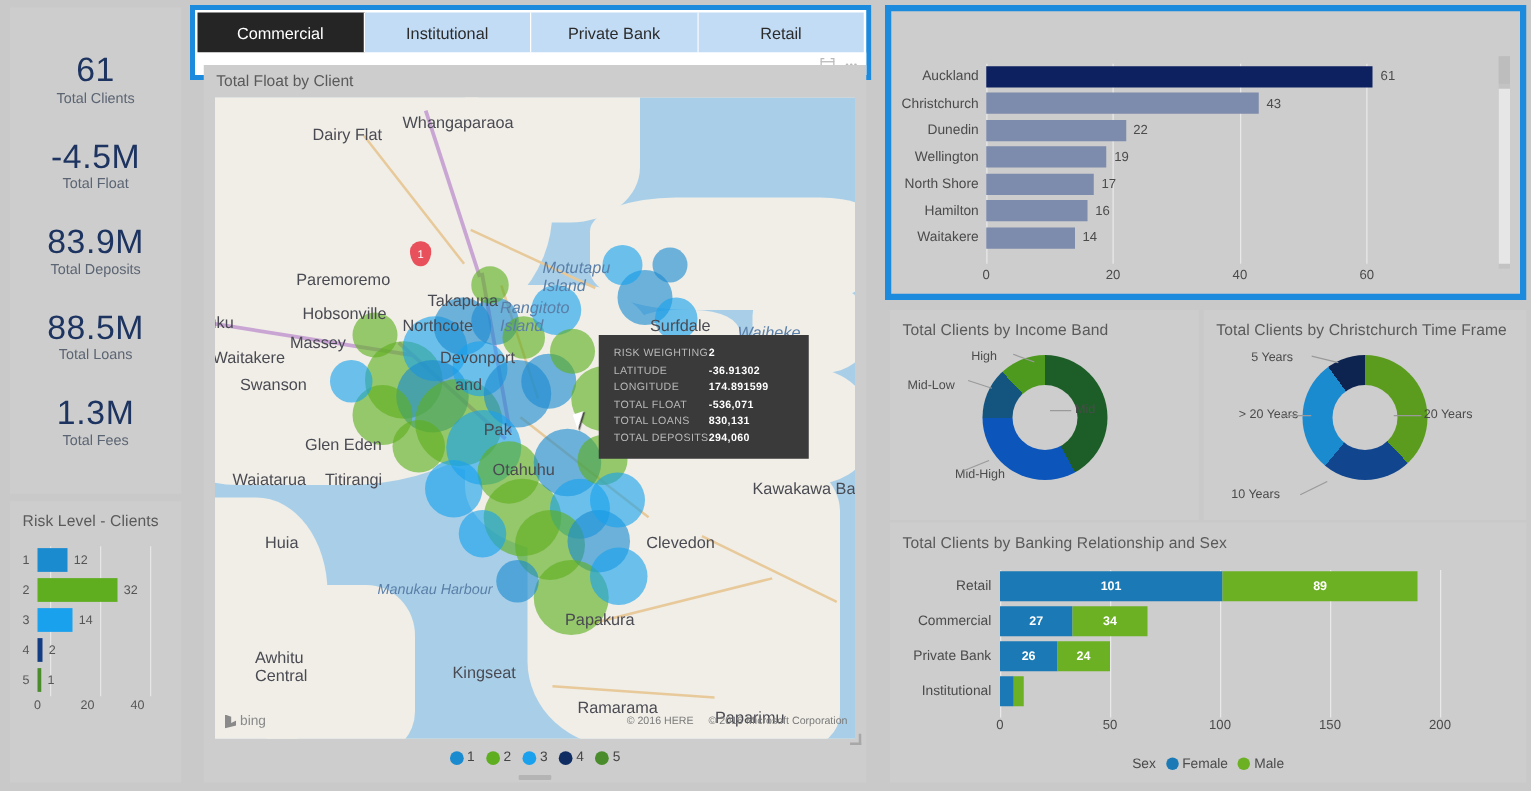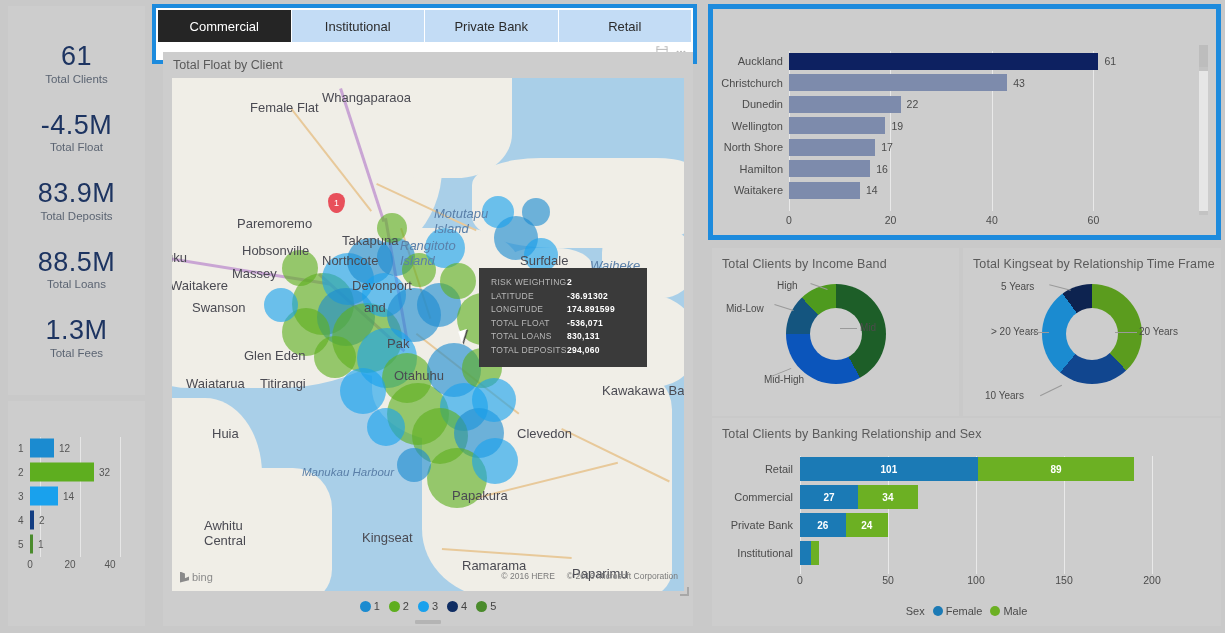--- a/index.html
+++ b/index.html
@@ -219,20 +219,21 @@
       <div class="kpi-value">88.5M</div>
       <div class="kpi-label">Total Loans</div>
     </div>
     <div class="kpi">
       <div class="kpi-value">1.3M</div>
       <div class="kpi-label">Total Fees</div>
     </div>
   </div>
 
   <div class="card" id="risk-card">
+    <div class="card-title">Risk Level - Clients</div>
     <div id="risk-plot">
         <div class="risk-grid" style="left: 22px;"></div>
         <div class="risk-grid" style="left: 62px;"></div>
         <div class="risk-grid" style="left: 102px;"></div>
         <div class="risk-row" style="top: 0px;">
           <div class="risk-cat">1</div>
           <div class="risk-bar-wrap">
             <div class="risk-bar" style="width: 24px; background: rgb(27, 139, 208);"></div>
           </div>
           <div class="risk-val" style="margin-left: -51px;">12</div>
@@ -367,21 +368,21 @@
       <div class="bubble" style="left:325px;top:190px;width:38px;height:38px;background:#1b8bd0;"></div>
       <div class="bubble" style="left:345px;top:215px;width:40px;height:40px;background:#19a1ed;"></div>
       <div class="bubble" style="left:322px;top:138px;width:44px;height:44px;background:#1b8bd0;"></div>
       <div class="bubble" style="left:352px;top:160px;width:34px;height:34px;background:#19a1ed;"></div>
       <div class="bubble" style="left:205px;top:135px;width:30px;height:30px;background:#5eae1f;"></div>
       <div class="bubble" style="left:110px;top:172px;width:36px;height:36px;background:#5eae1f;"></div>
       <div class="bubble" style="left:310px;top:118px;width:32px;height:32px;background:#19a1ed;"></div>
       <div class="bubble" style="left:350px;top:120px;width:28px;height:28px;background:#1b8bd0;"></div>
       <div class="bubble" style="left:92px;top:210px;width:34px;height:34px;background:#19a1ed;"></div>
 
-      <div class="maplabel" style="left:78px;top:22px;">Female Flat</div>
+      <div class="maplabel" style="left:78px;top:22px;">Dairy Flat</div>
       <div class="maplabel" style="left:150px;top:12px;">Whangaparaoa</div>
       <div class="maplabel" style="left:65px;top:138px;">Paremoremo</div>
       <div class="maplabel" style="left:70px;top:165px;">Hobsonville</div>
       <div class="maplabel" style="left:170px;top:155px;">Takapuna</div>
       <div class="maplabel" style="left:150px;top:175px;">Northcote</div>
       <div class="maplabel" style="left:60px;top:188px;">Massey</div>
       <div class="maplabel" style="left:-2px;top:200px;">Waitakere</div>
       <div class="maplabel" style="left:20px;top:222px;">Swanson</div>
       <div class="maplabel" style="left:72px;top:270px;">Glen Eden</div>
       <div class="maplabel" style="left:14px;top:298px;">Waiatarua</div>
@@ -535,21 +536,21 @@
     <div class="leader" style="left:128px;top:80px;width:17px;"></div>
     <div class="donut-label" style="left:12px;top:126px;padding-left:40px;">Mid-High</div>
     <div class="leader" style="left:58px;top:124px;width:22px;transform:rotate(-22deg);"></div>
     <div class="donut-label" style="left:14px;top:55px;">Mid-Low</div>
     <div class="leader" style="left:62px;top:59px;width:20px;transform:rotate(18deg);"></div>
     <div class="donut-label" style="left:65px;top:32px;">High</div>
     <div class="leader" style="left:98px;top:38px;width:18px;transform:rotate(20deg);"></div>
   </div>
 
   <div class="card" id="donut2-card">
-    <div class="card-title">Total Kingseat by Relationship Time Frame</div>
+    <div class="card-title">Total Clients by Christchurch Time Frame</div>
     <div class="donut-wrap">
       <div class="donut" id="donut2" style="background: conic-gradient(rgb(91, 156, 30) 0deg, rgb(91, 156, 30) 136.8deg, rgb(17, 70, 143) 136.8deg, rgb(17, 70, 143) 219.6deg, rgb(27, 139, 208) 219.6deg, rgb(27, 139, 208) 324deg, rgb(13, 35, 80) 324deg, rgb(13, 35, 80) 360deg);"></div>
     </div>
     <div class="donut-label" style="left:176px;top:78px;">20 Years</div>
     <div class="leader" style="left:152px;top:84px;width:22px;"></div>
     <div class="donut-label" style="left:22px;top:142px;">10 Years</div>
     <div class="leader" style="left:76px;top:142px;width:24px;transform:rotate(-26deg);"></div>
     <div class="donut-label" style="left:4px;top:78px;margin-left:24px;">&gt; 20 Years</div>
     <div class="leader" style="left:62px;top:84px;width:24px;"></div>
     <div class="donut-label" style="left:38px;top:33px;">5 Years</div>

